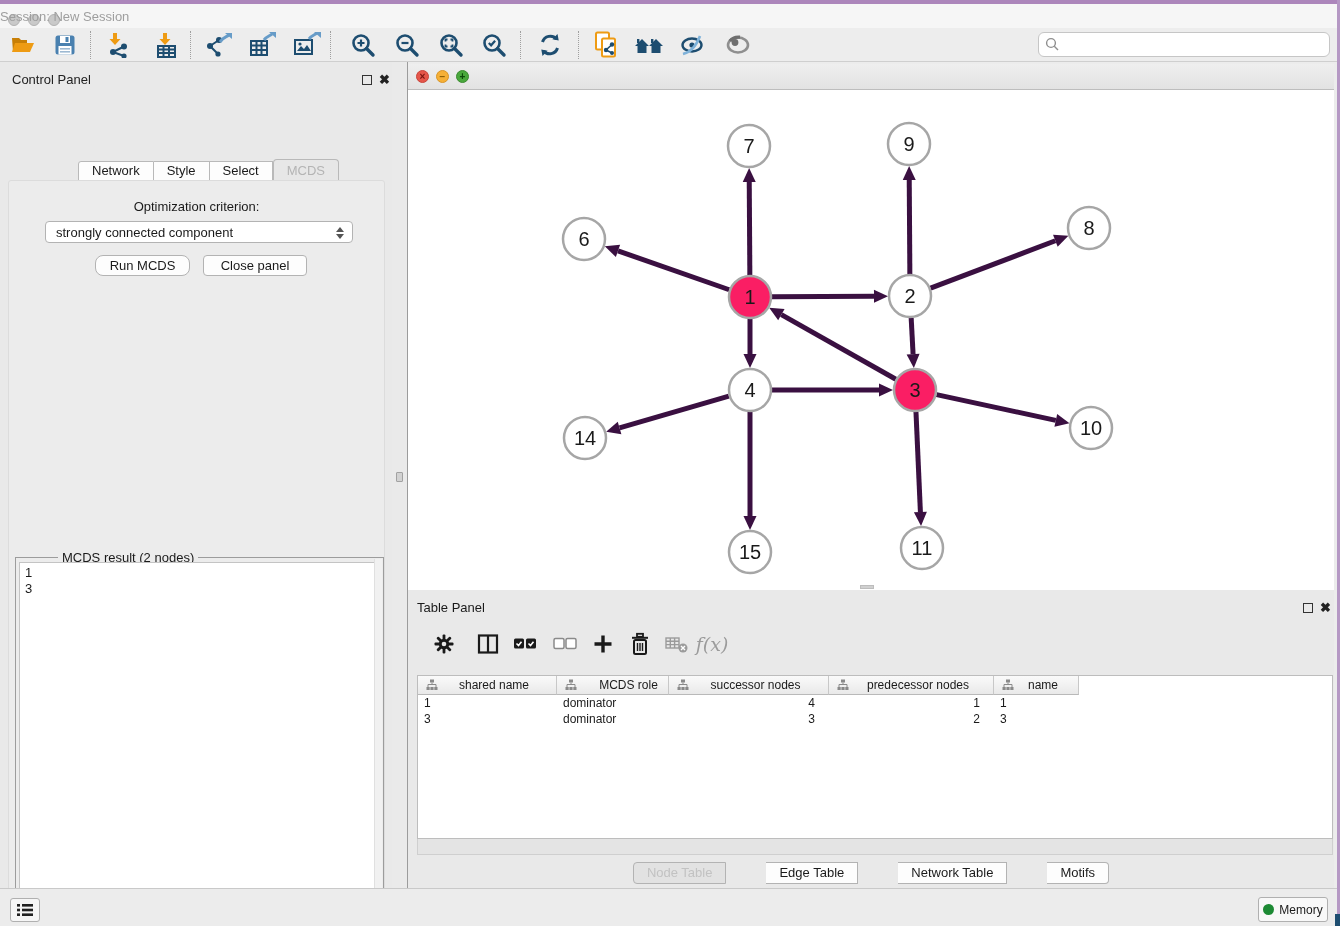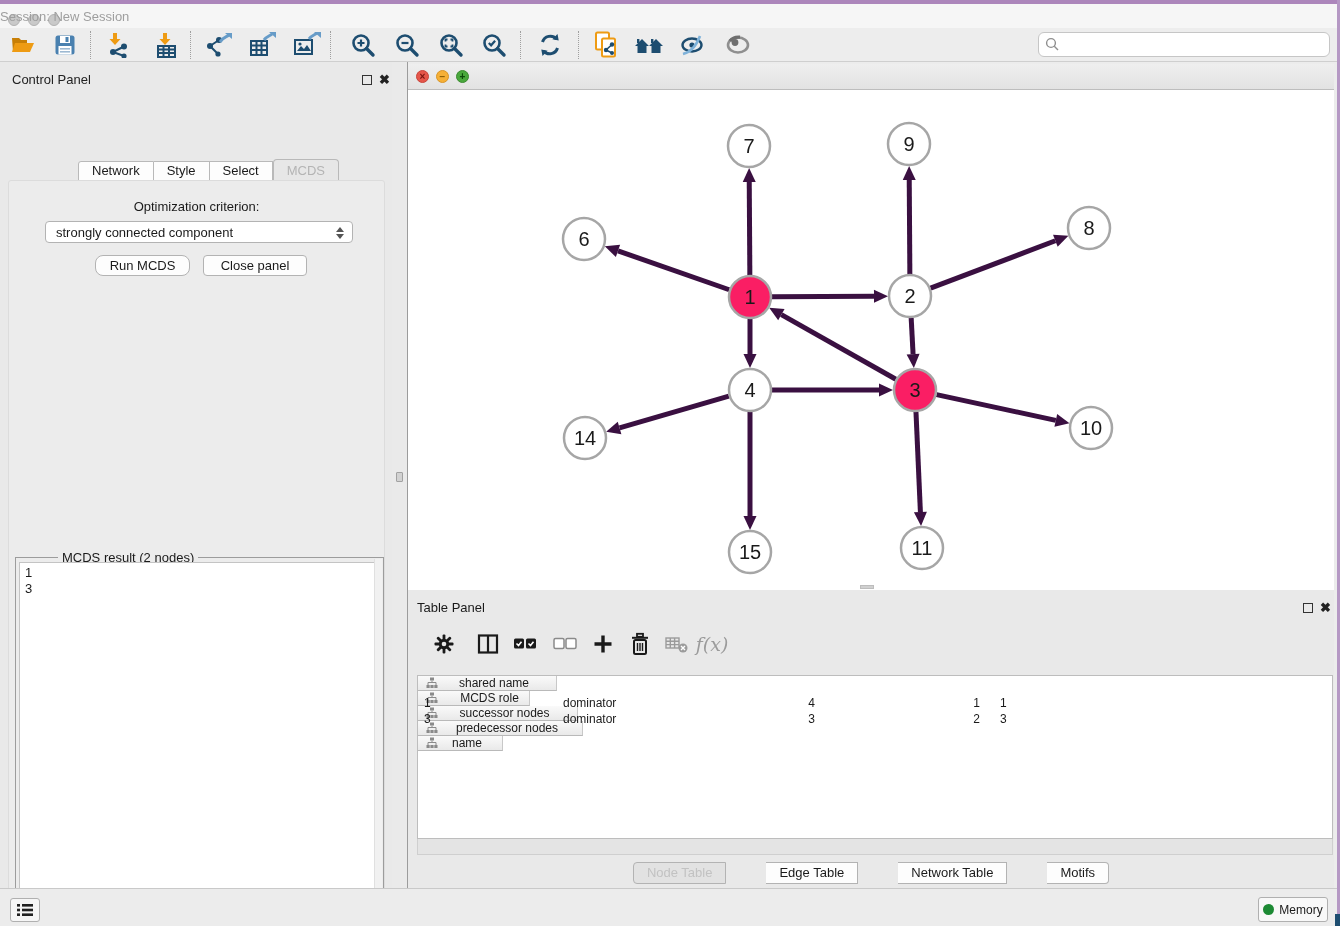--- a/index.html
+++ b/index.html
@@ -62,21 +62,21 @@
   .net-canvas { position:absolute; left:0; top:26px; width:926px; height:500px; background:#fff; }
   .split-grip { position:absolute; left:452px; bottom:1px; width:14px; height:4px; background:#d0d0d0; border:1px solid #bdbdbd; }
 
   
   .table-panel { position:absolute; left:408px; top:590px; width:926px; height:298px; background:#e9e9e9; }
   .tp-head { position:absolute; left:9px; top:10px; font-size:13px; }
   .tp-toolbar { position:absolute; left:8px; top:36px; width:910px; height:36px; }
   .tpbtn { position:absolute; top:2px; width:32px; height:32px; display:flex; align-items:center; justify-content:center; }
   .fx { font-family:"DejaVu Serif", serif; font-style:italic; font-size:19px; color:#9b9b9b; }
   .ttable { position:absolute; left:9px; top:85px; width:916px; height:164px; background:#fff; border:1px solid #bdbdbd; }
-  .thead { display:flex; height:19px;flex-direction:column; }
+  .thead { display:flex; height:19px; }
   .th { display:flex; align-items:center; background:linear-gradient(#fafafa,#e9e9e9); border-right:1px solid #c8c8c8; border-bottom:1px solid #b9b9b9; font-size:12px; }
   .th .tree { margin-left:8px; }
   .th .thl { flex:1; text-align:center; padding-right:6px; }
   .trow { display:flex; height:16px; }
   .tcell { font-size:12px; line-height:16px; padding:0 6px; overflow:hidden; white-space:nowrap; }
   .c0{width:139px;} .c1{width:112px;gap:18px;} .c2{width:160px;} .c3{width:165px;} .c4{width:85px;}
   .num { text-align:right; padding-right:14px; }
   .tp-strip { position:absolute; left:9px; top:249px; width:916px; height:16px; background:#e4e4e4; border:1px solid #cfcfcf; border-top:none; }
   .tp-tabs { position:absolute; left:0; top:272px; width:926px; display:flex; justify-content:center;gap:40px; }
   .tp-tab { height:22px; line-height:20px; padding:0 13px; background:#fdfdfd; border:1px solid #b3b3b3; border-left:none; font-size:13px; }

